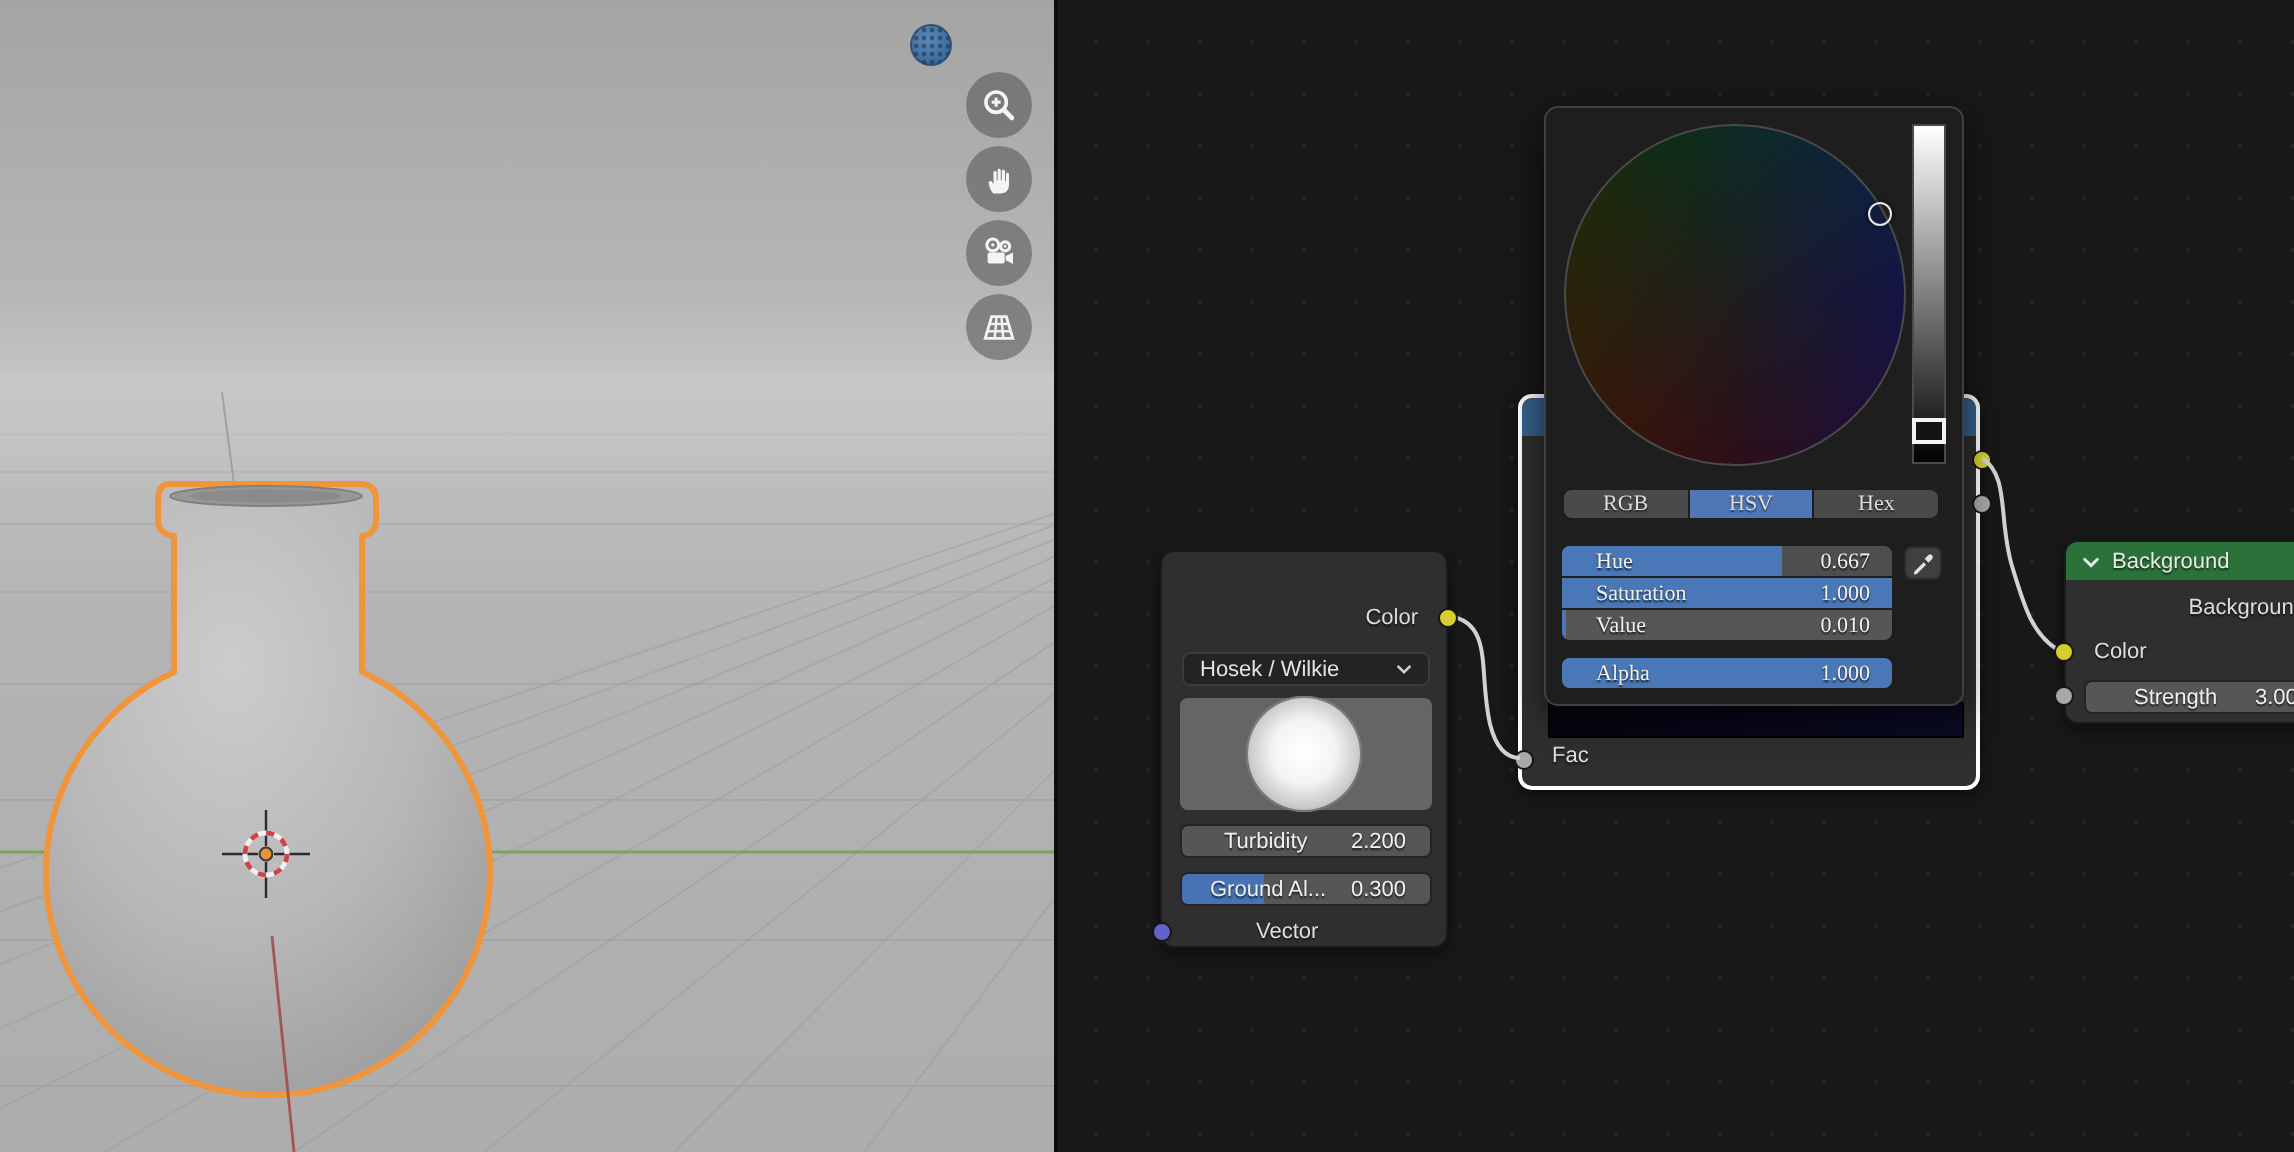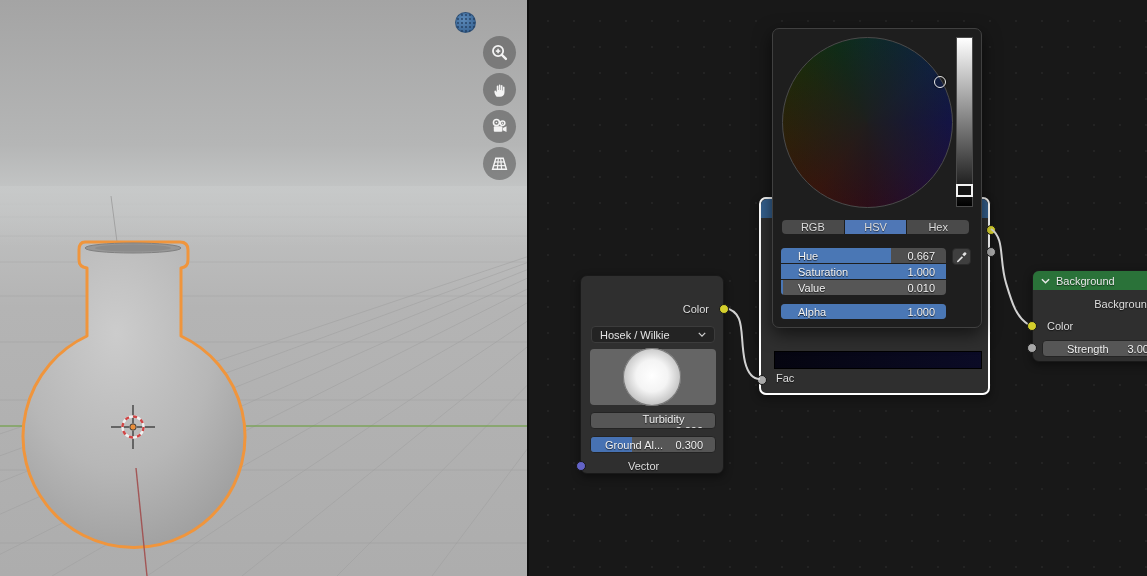--- a/index.html
+++ b/index.html
@@ -45,23 +45,24 @@
   .slider .fill { position:absolute; left:0; top:0; bottom:0; background:#4772b3; }
   .slider .lab { position:relative; padding-left:14px; text-shadow:0 1px 1px rgba(0,0,0,.7); white-space:nowrap; }
   .slider .val { position:relative; margin-left:auto; padding-right:12px; text-shadow:0 1px 1px rgba(0,0,0,.7); }
   .dropdown {
     position:absolute; height:17px; background:#232323; border:1px solid #3c3c3c; border-radius:4px;
     display:flex; align-items:center; color:#e3e3e3; padding:0 8px;
   }
   .dropdown .chev { margin-left:auto; }
   
   .picker {
-    position:absolute; left:243px; top:28px; width:210px; height:300px;
+    position:absolute; left:243px; top:53px; width:210px; height:300px;
     background:#1e1e1e; border:1px solid #404040; border-radius:7px;
     box-shadow:0 6px 18px rgba(0,0,0,.6);
+    font-family:Liberation Serif, serif;
   }
   .wheel {
     position:absolute; left:9px; top:8px; width:171px; height:171px; border-radius:50%;
     background-image:
       radial-gradient(circle, rgba(30,30,30,.95) 0%, rgba(30,30,30,.25) 55%, rgba(30,30,30,0) 75%),
       conic-gradient(from 0deg, #0d2b26, #0f2040 14%, #131347 25%, #200f35 38%, #2d0d18 50%, #38140c 60%, #2e2008 72%, #1d2a0a 85%, #0e2d17 94%, #0d2b26);
     border:1px solid #4a4a4a;
   }
   .wheel-cursor { position:absolute; left:151px; top:38px; width:12px; height:12px; border-radius:50%; border:1.5px solid #e8e8e8; box-shadow:0 0 2px #000; }
   .vslider { position:absolute; left:183px; top:8px; width:17px; height:170px; background:linear-gradient(#ffffff,#000000); border:1px solid #4a4a4a; }
@@ -251,21 +252,21 @@
         <span>Hosek / Wilkie</span>
         <svg class="chev" width="8" height="5" viewBox="0 0 10 6">
           <polyline points="1,1 5,5 9,1" fill="none" stroke="#cfcfcf" stroke-width="1.6"></polyline>
         </svg>
       </div>
       <div style="position:absolute; left:9px; top:73px; width:126px; height:56px; background:#656565; border-radius:4px;">
         <div style="position:absolute; left:33px; top:-1px; width:58px; height:58px; border-radius:50%;
                     background:radial-gradient(circle at 50% 48%, #ffffff 0%, #f4f4f4 38%, #c9c9c9 66%, #8f8f8f 92%);
                     box-shadow:inset 0 0 0 1px rgba(70,70,70,.6);"></div>
       </div>
-      <div class="slider" style="left:9px; top:136px; width:126px;flex-direction:column;">
+      <div class="slider" style="left:9px; top:136px; width:126px;">
         <span class="lab" style="padding-left:21px;">Turbidity</span>
         <span class="val">2.200</span>
       </div>
       <div class="slider" style="left:9px; top:160px; width:126px;">
         <div class="fill" style="width:33%;"></div>
         <span class="lab">Ground Al...</span>
         <span class="val">0.300</span>
       </div>
       <span class="row-label" style="left:13px; top:184px;margin-left:34px;">Vector</span>
       <div class="socket" style="left:0px; top:190px; background:#6363c7;"></div>

